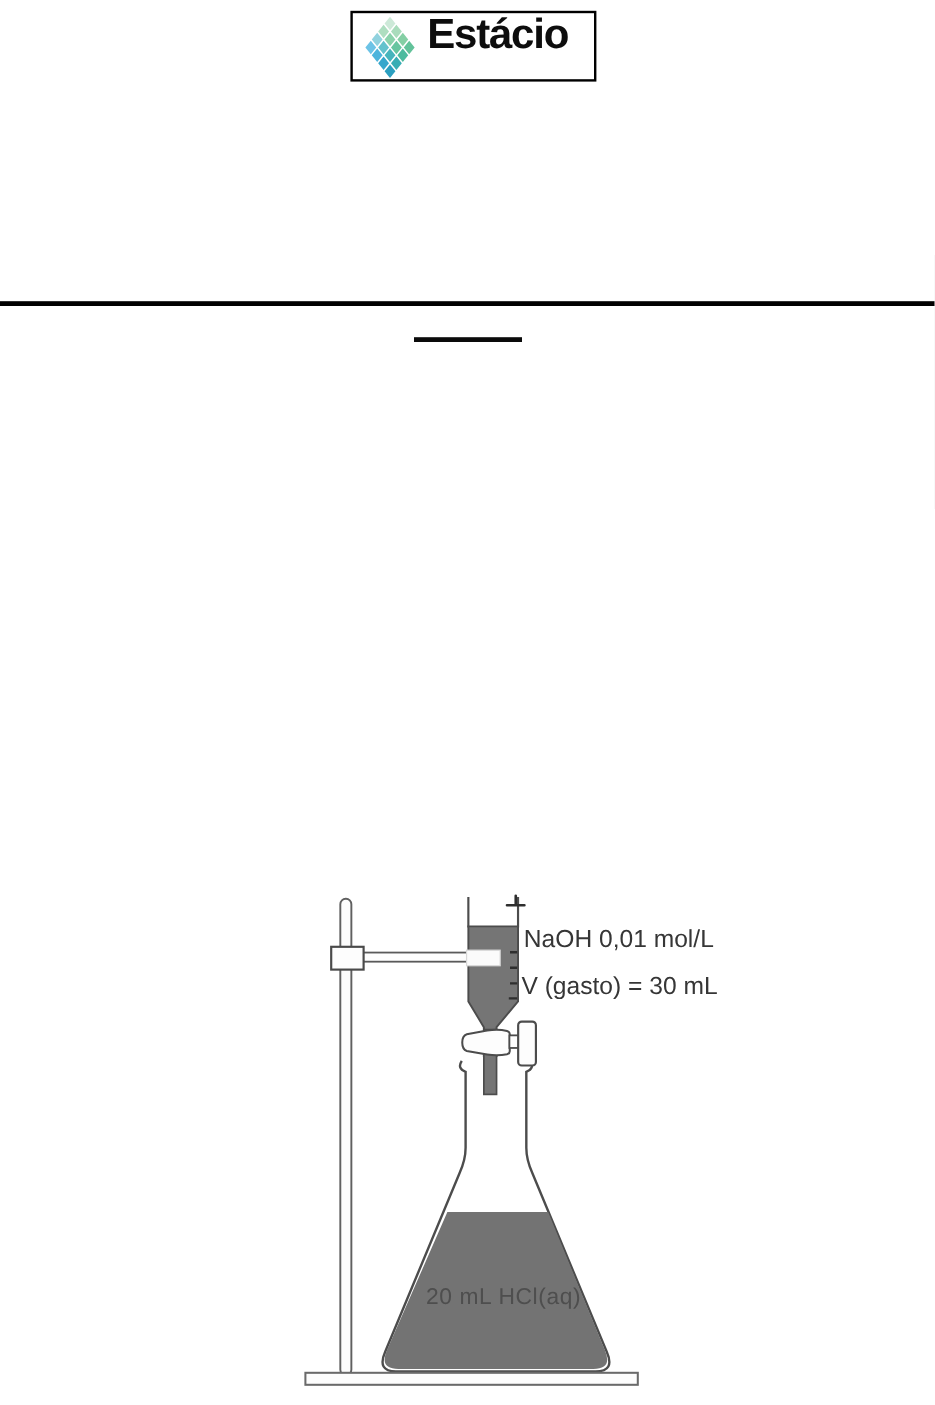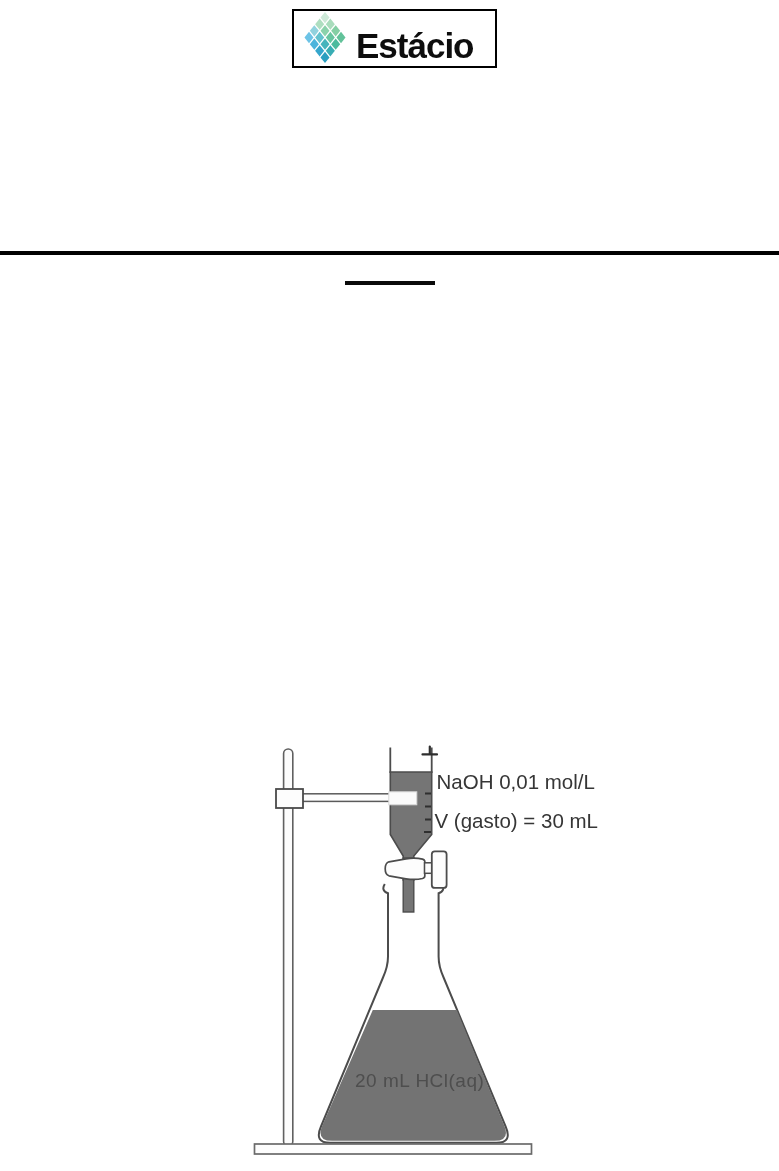--- a/index.html
+++ b/index.html
@@ -10,21 +10,21 @@
     overflow:hidden;
     font-family:"Liberation Sans", sans-serif;
     margin:0 auto;
   }
   .logo-box{
     position:absolute;left:292px;top:9px;
     width:205px;height:59px;
     border:2.5px solid #000;
     box-sizing:border-box;
     background:#fff;
-    display:flex;align-items:flex-end;
+    display:flex;align-items:flex-start;
     padding-left:8px;gap:8px;
   }
   .logo-text{
     font-weight:700;
     font-size:35px;
     color:#0d0d0d;
     letter-spacing:-1px;
     line-height:1;
     padding-bottom:3px;
   }

